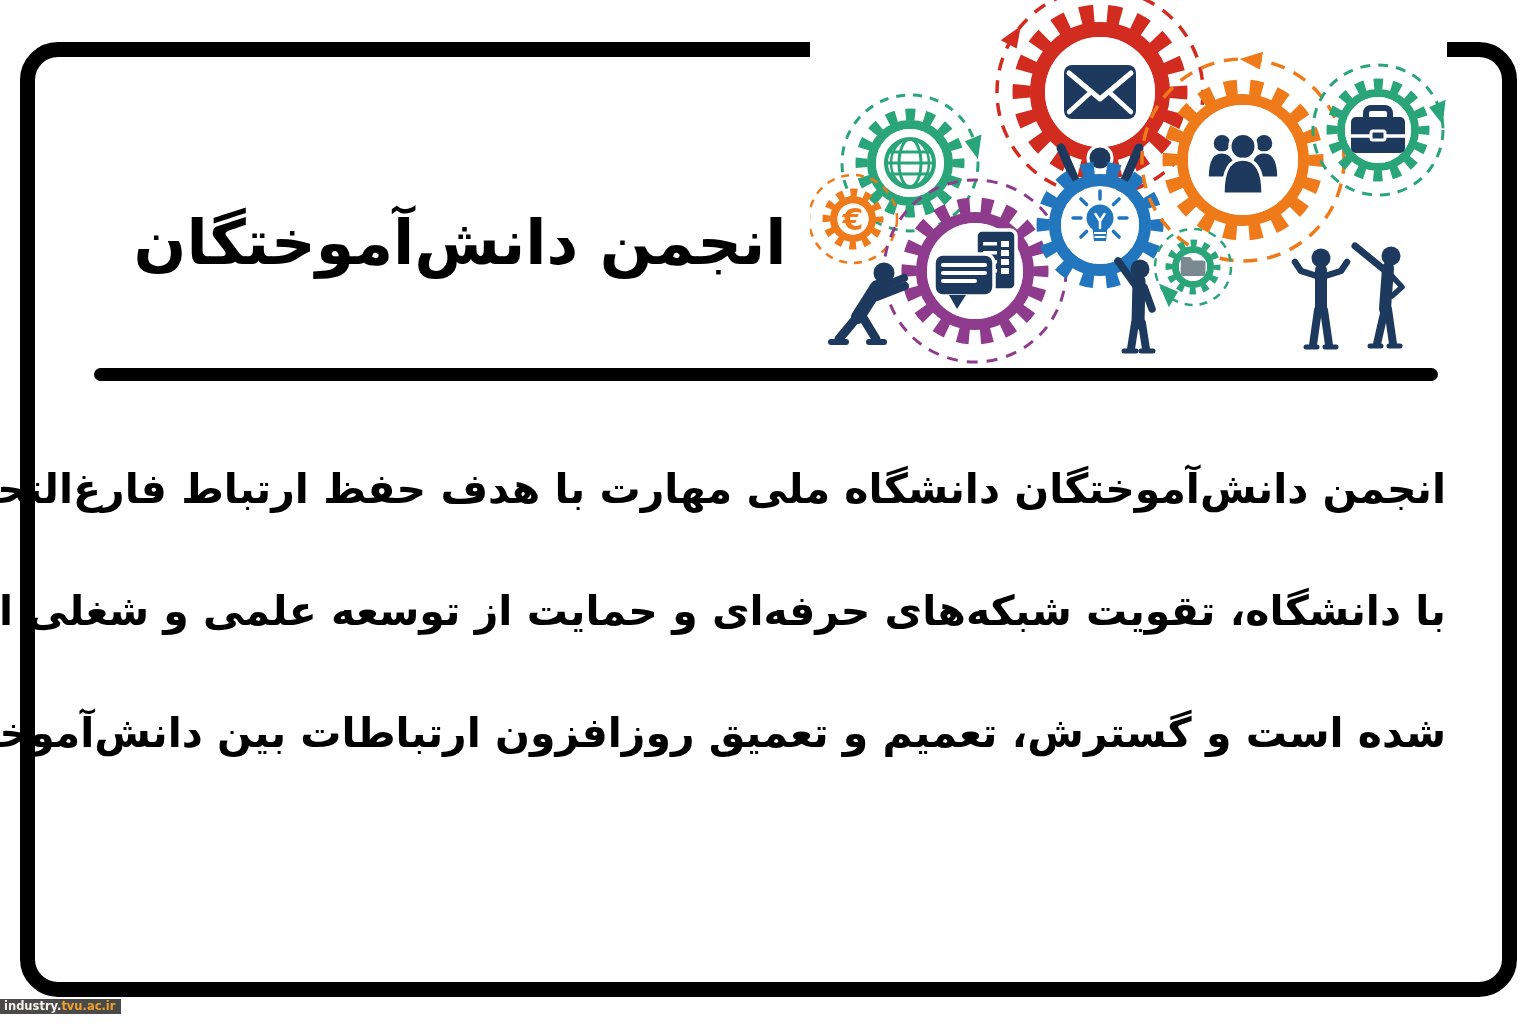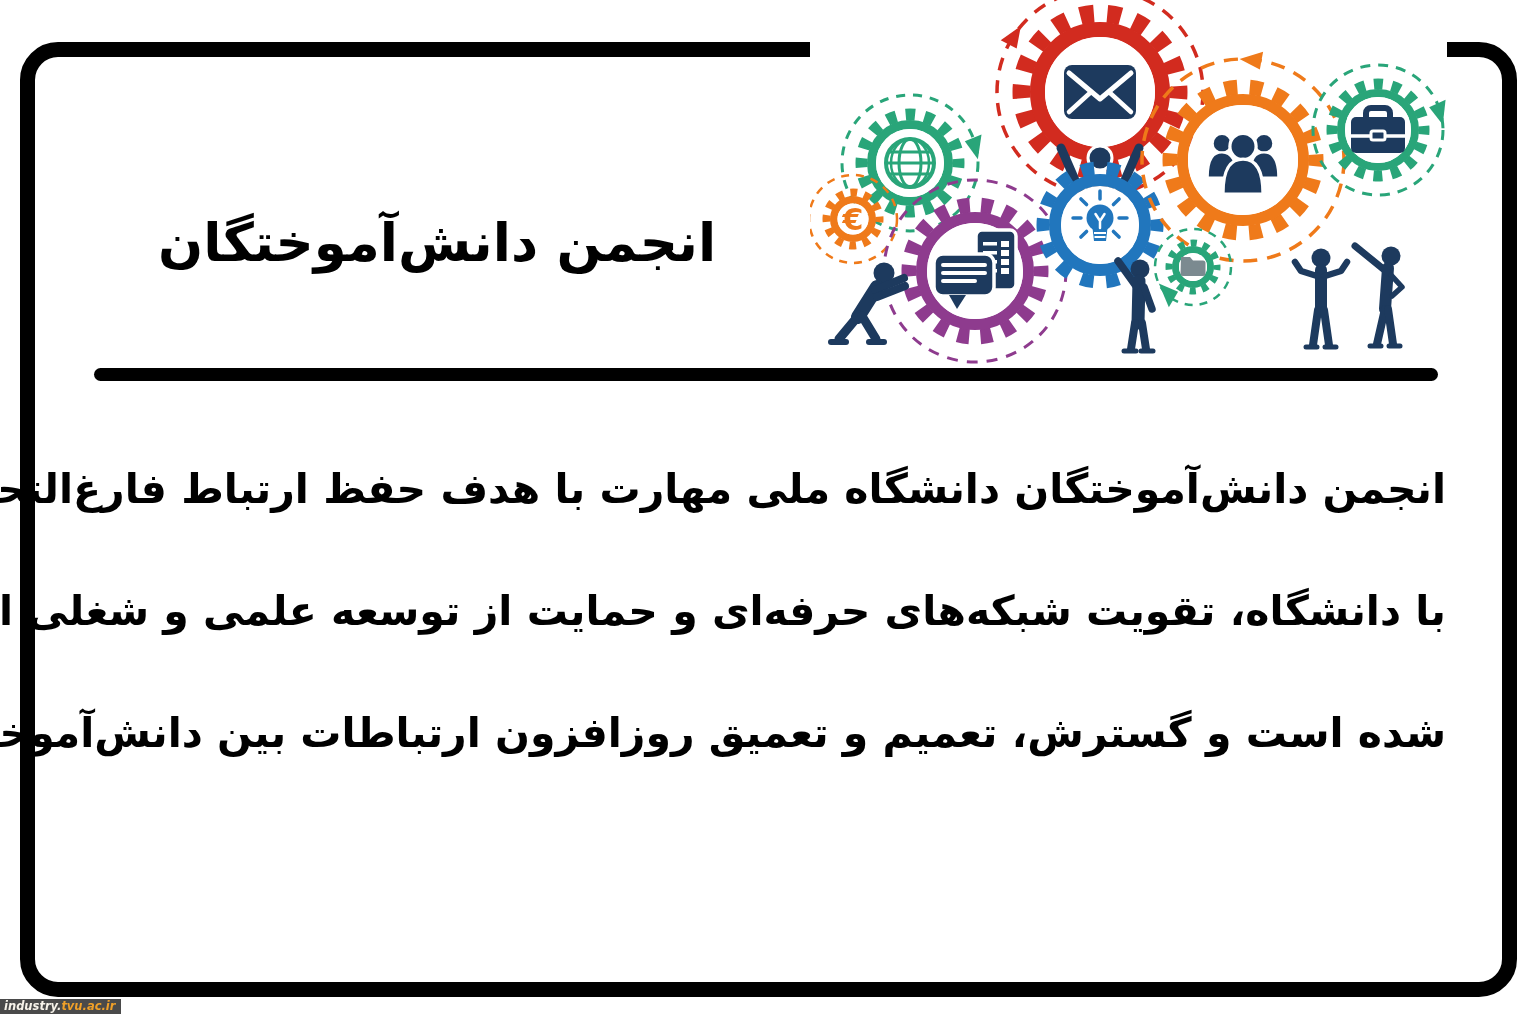--- a/index.html
+++ b/index.html
@@ -2,30 +2,30 @@
 <html lang="fa"><head>
 <meta charset="utf-8">
 <style>
   html,body{margin:0;padding:0;background:#fff;}
   body{width:1536px;height:1024px;position:relative;overflow:hidden;
        font-family:"DejaVu Sans",sans-serif;}
   .frame{position:absolute;left:20px;top:42px;width:1497px;height:955px;
          border:15px solid #000;border-radius:38px;box-sizing:border-box;}
   .illustration{position:absolute;left:810px;top:0;width:637px;height:366px;background:#fff;}
   .illustration svg{width:100%;height:100%;display:block;}
-  .title{position:absolute;left:87px;top:185px;width:700px;margin:0;
-         text-align:center;direction:rtl;font-size:53px;line-height:115px;
+  .title{position:absolute;left:110px;top:185px;width:700px;margin:0;
+         text-align:center;direction:rtl;font-size:62px;line-height:115px;
          font-weight:bold;color:#000;}
   .divider{position:absolute;left:94px;top:368px;width:1344px;height:13px;
            background:#000;border-radius:7px;}
   .body-text{position:absolute;left:90px;top:428px;width:1356px;direction:rtl;
              text-align:center;font-weight:bold;font-size:41px;color:#000;}
   .body-text p{margin:0;line-height:122px;white-space:nowrap;}
   .watermark{position:absolute;left:0;top:999px;height:15px;line-height:15px;
-             padding:0 6px 0 4px;font-style:italic;font-weight:bold;font-size:11.5px;
+             padding:0 6px 0 4px;font-weight:bold;font-size:11.5px;
              white-space:nowrap;}
 </style>
 </head>
 <body>
 
 <div class="frame"></div>
 
 <div class="illustration">
   <svg id="illu" viewBox="810 0 637 366" xmlns="http://www.w3.org/2000/svg">
       <rect x="810" y="0" width="637" height="366" fill="#fff"></rect>

